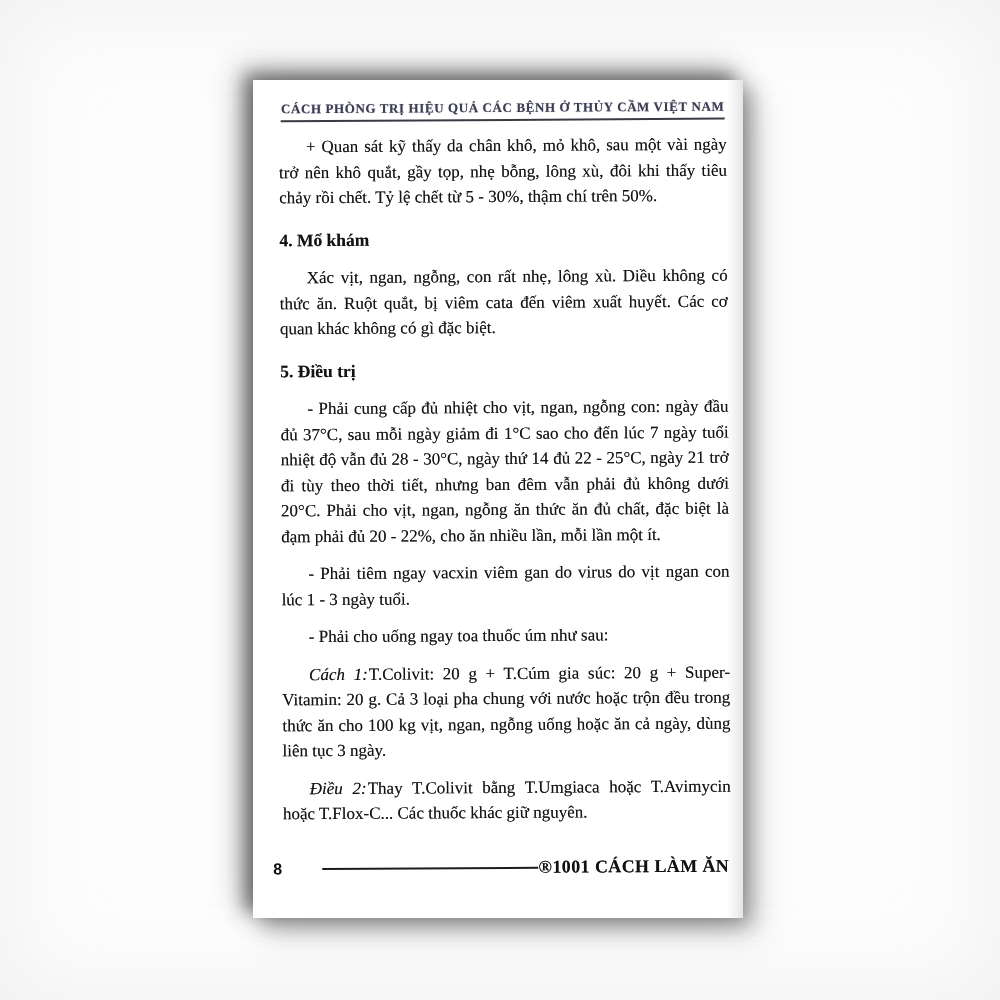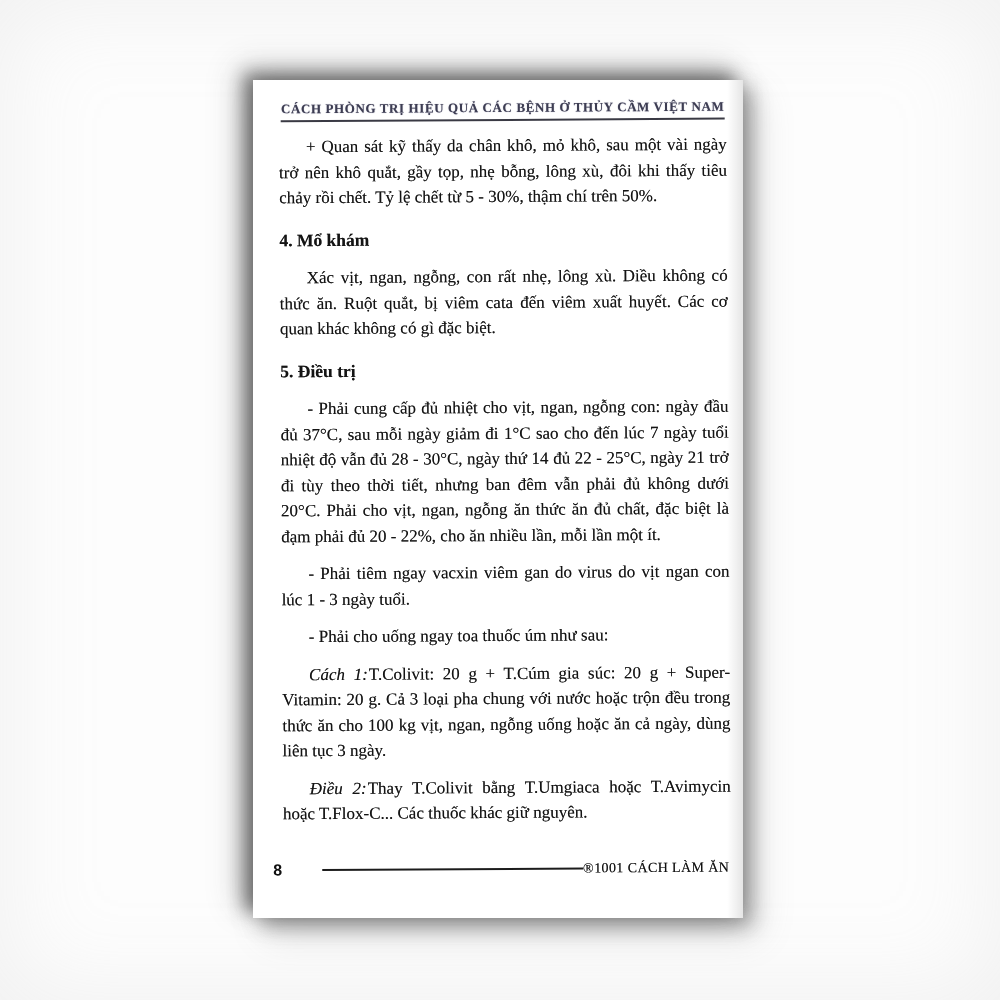--- a/index.html
+++ b/index.html
@@ -105,22 +105,22 @@
   }
   .rule {
     display: block;
     height: 2px;
     background: #1c1c1c;
     width: 318px;
     margin-left: 40px;
     margin-right: auto;
   }
   .booktitle {
-    font-weight: normal;
-    font-size: 14px;
+    font-weight: bold;
+    font-size: 18px;
     letter-spacing: 0.4px;
     white-space: nowrap;
     text-shadow: 0 0 0.4px rgba(0,0,0,0.55);
   }
 </style>
 </head>
 <body>
 
 <div class="canvas">
   <div class="page">

